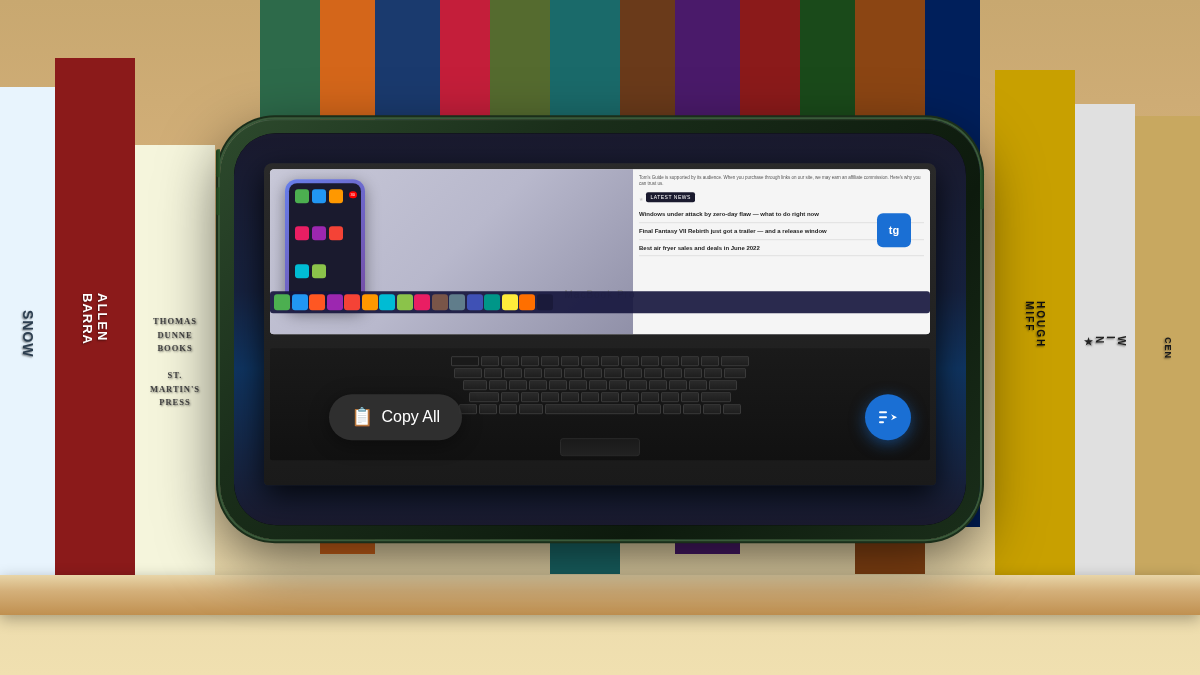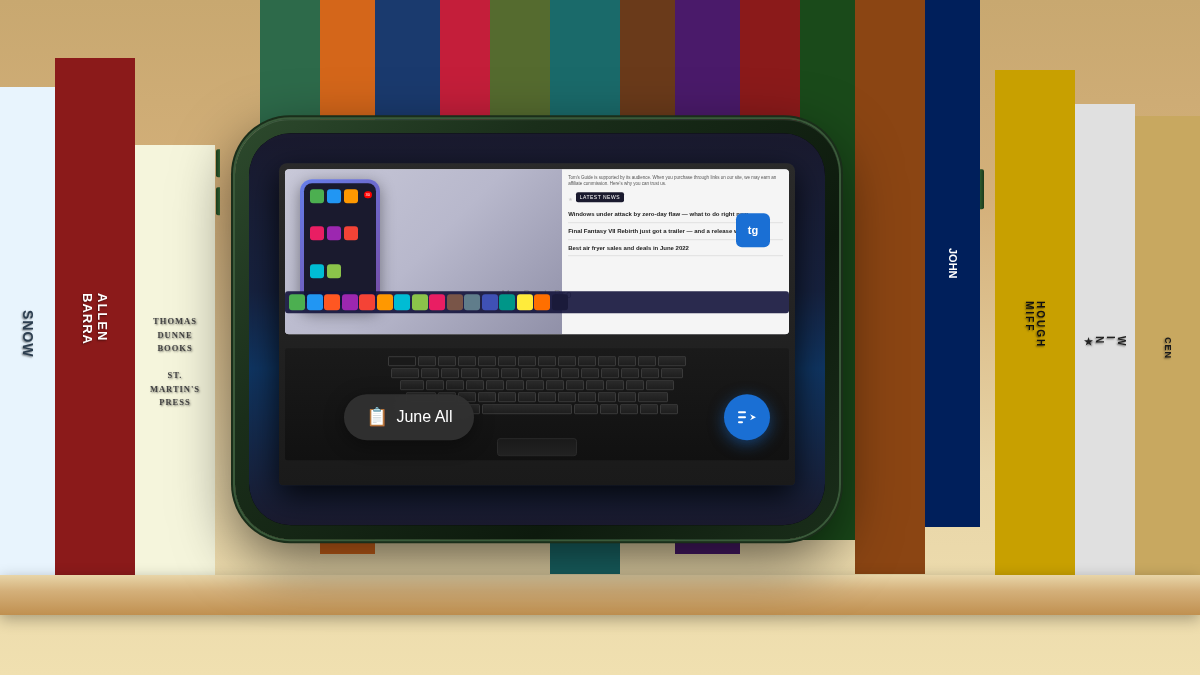--- a/index.html
+++ b/index.html
@@ -63,32 +63,31 @@
       left: 50%;
       top: 50%;
       transform: translate(-50%, -48%);
       width: 760px;
       height: 560px;
     }
 
     
     .phone-body {
       position: absolute;
-      width: 604px;
+      width: 760px;
       height: 420px;
       top: 50px;
       left: 0;
       background: linear-gradient(135deg, #2d4a2d 0%, #1a2e1a 30%, #0d1a0d 70%, #1a2e1a 100%);
       border-radius: 55px;
       box-shadow:
         0 0 0 2px #3a5a3a,
         0 0 0 4px #1a2e1a,
         0 20px 60px rgba(0,0,0,0.6),
         inset 0 1px 0 rgba(255,255,255,0.1);
-      margin-left: 15px;
     }
 
     
     .phone-screen {
       position: absolute;
       top: 14px;
       left: 14px;
       right: 14px;
       bottom: 14px;
       border-radius: 42px;
@@ -531,21 +530,21 @@
             </div>
 
           </div>
 
         </div>
 
         <div class="tg-badge">tg</div>
 
         <div class="copy-all-btn">
           <span style="font-size:18px;">📋</span>
-          <span>June All</span>
+          <span>Copy All</span>
         </div>
 
         <div class="blue-circle-btn">
           <svg width="22" height="22" viewBox="0 0 22 22">
             <rect x="2" y="5" width="8" height="2" rx="1" fill="white"></rect>
             <rect x="2" y="10" width="8" height="2" rx="1" fill="white"></rect>
             <rect x="2" y="15" width="5" height="2" rx="1" fill="white"></rect>
             <path d="M14 8 L20 11 L14 14 L16 11 Z" fill="white"></path>
           </svg>
         </div>

